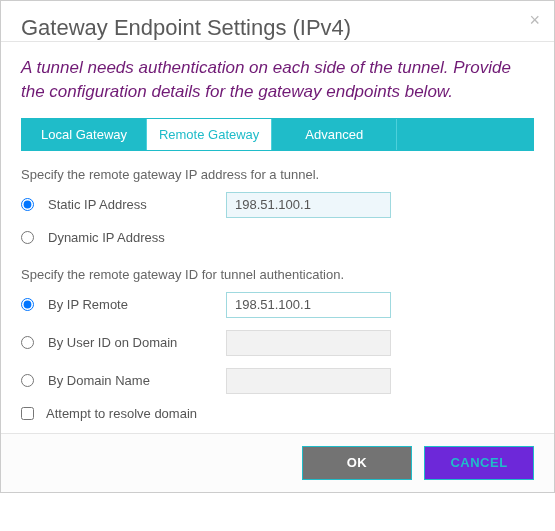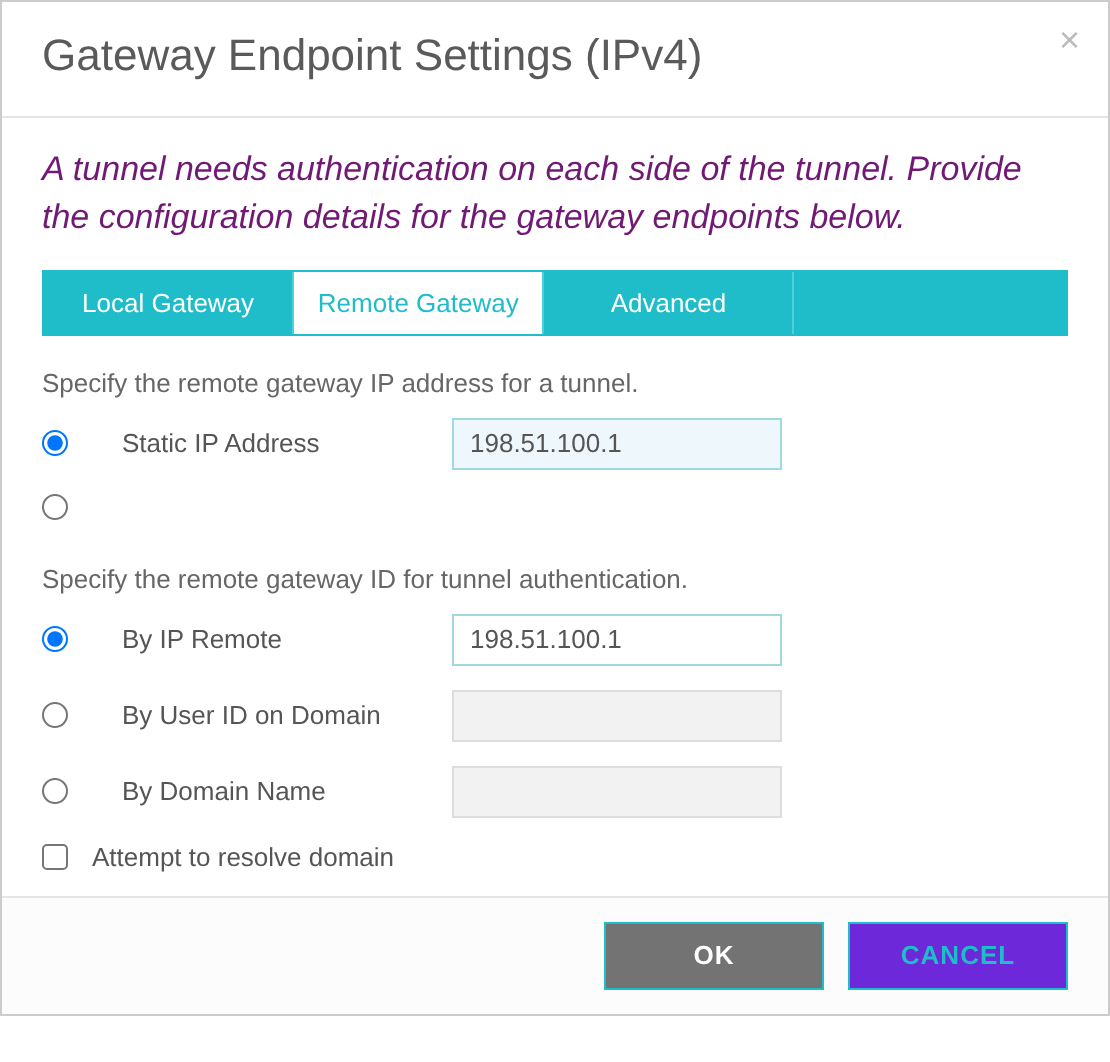--- a/index.html
+++ b/index.html
@@ -11,21 +11,21 @@
     background:#fff;
     width:555px;
     height:531px;
   }
   .dialog {
     width:555px;
     border:1px solid #ccc;
     background:#fff;
   }
   .header {
-    padding: 14px 20px 17px 20px;
+    padding: 14px 20px 0 20px;
     border-bottom:1px solid #e5e5e5;
     position:relative;
   }
   .title {
     font-size:22px;
     font-weight:400;
     color:#5a5a5a;
   }
   .close-x {
     position:absolute;
@@ -72,21 +72,21 @@
   }
   .row {
     display:flex;
     align-items:center;
     margin-bottom:12px;
   }
   .radio-col {
     width:205px;
     display:flex;
     align-items:center;
-    gap:21px;
+    gap:8px;
   }
   .radio-col label { color:#555; font-size:13px; cursor:pointer;}
   input[type=radio], input[type=checkbox] {
     margin:0 6px 0 0;
     cursor:pointer;
   }
   .text-input {
     width:165px;
     height:26px;
     padding:3px 8px;
@@ -159,20 +159,21 @@
       <div class="radio-col">
         <input type="radio" name="ipmode" checked="" style="">
         <label>Static IP Address</label>
       </div>
       <input class="text-input highlight" type="text" value="198.51.100.1" style="">
     </div>
 
     <div class="row" style="margin-bottom:22px;">
       <div class="radio-col">
         <input type="radio" name="ipmode" style="">
+        <label>Dynamic IP Address</label>
       </div>
     </div>
 
     <div class="section-label">Specify the remote gateway ID for tunnel authentication.</div>
 
     <div class="row">
       <div class="radio-col">
         <input type="radio" name="idmode" checked="" style="">
         <label>By IP Remote</label>
       </div>

